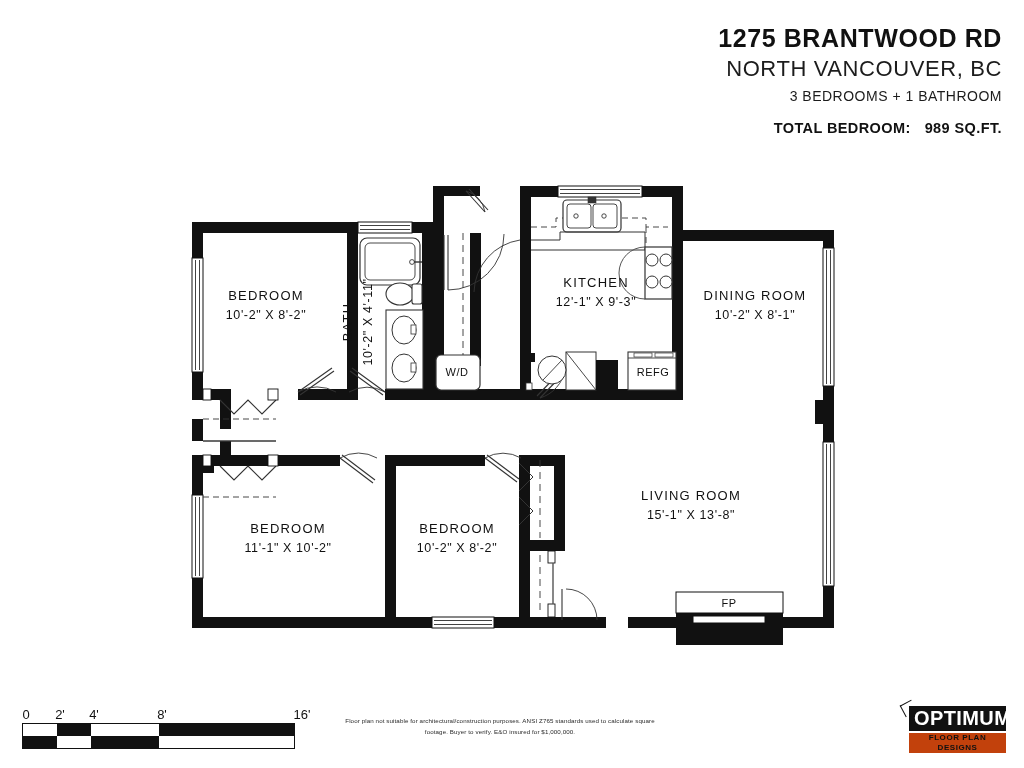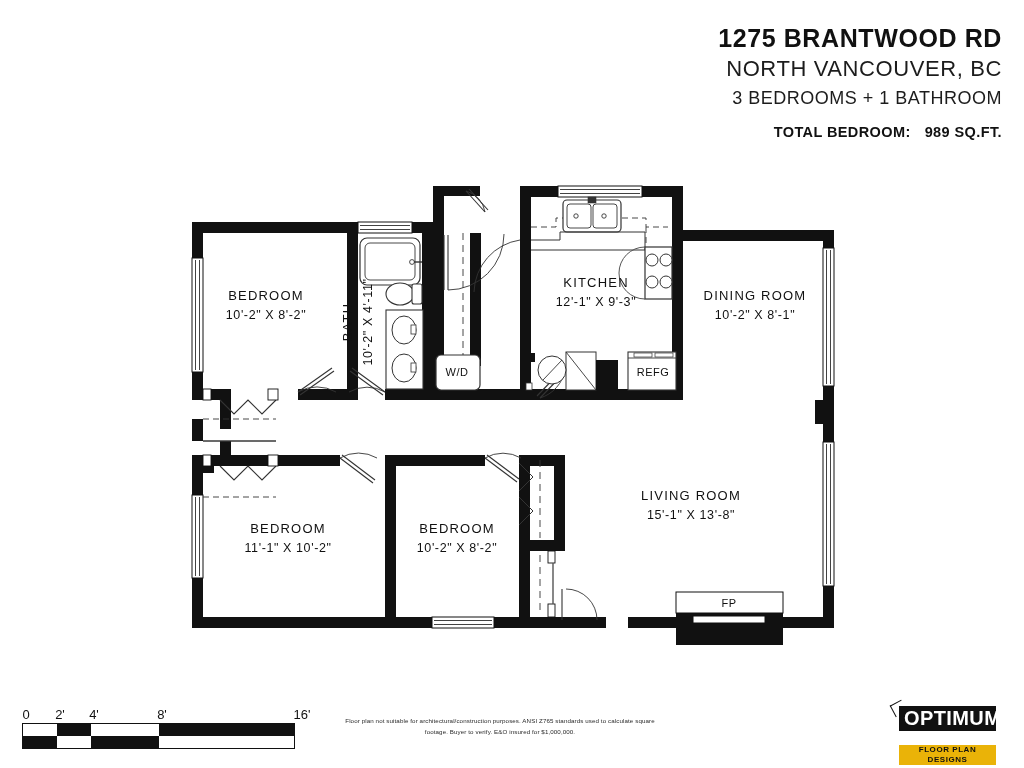--- a/index.html
+++ b/index.html
@@ -34,21 +34,21 @@
     text-align: right;
   }
   #header .city {
     font-size: 22px;
     font-weight: 300;
     letter-spacing: 0.6px;
     color: #1c1c1c;
     margin-bottom: 9px;
   }
   #header .beds {
-    font-size: 18px;
+    font-size: 14px;
     font-weight: 400;
     letter-spacing: 0.5px;
     color: #1c1c1c;
     margin-bottom: 18px;
   }
   #header .total {
     font-size: 14.5px;
     font-weight: bold;
     letter-spacing: 0.4px;
     color: #111;
@@ -102,47 +102,47 @@
     width: 320px;
     text-align: center;
     font-size: 6.2px;
     line-height: 1.75;
     color: #2a2a2a;
     letter-spacing: 0.1px;
   }
 
   #logo {
     position: absolute;
-    right: 28px;
+    right: 18px;
     top: 706px;
     width: 97px;
   }
   #logo .lbox {
     background: #111;
     padding: 2px 5px 3px 5px;
     position: relative;
   }
   #logo .lmain {
     color: #fff;
     font-size: 20px;
     font-weight: bold;
     letter-spacing: 0.4px;
     line-height: 1;
     text-align: center;
     background: #111;
   }
   #logo .lsub {
     color: #111;
-    background: #eab308;
+    background: #c2410c;
     font-size: 8px;
     font-weight: bold;
     letter-spacing: 0.55px;
     text-align: center;
     line-height: 1.25;
-    margin-top: 14px;
+    margin-top: 2px;
   }
   #logo .lcorner {
     position: absolute;
     left: -7px; top: -4px;
     width: 12px; height: 12px;
     border-left: 1.5px solid #111;
     border-top: 1.5px solid #111;
     transform: rotate(-28deg);
   }
 

